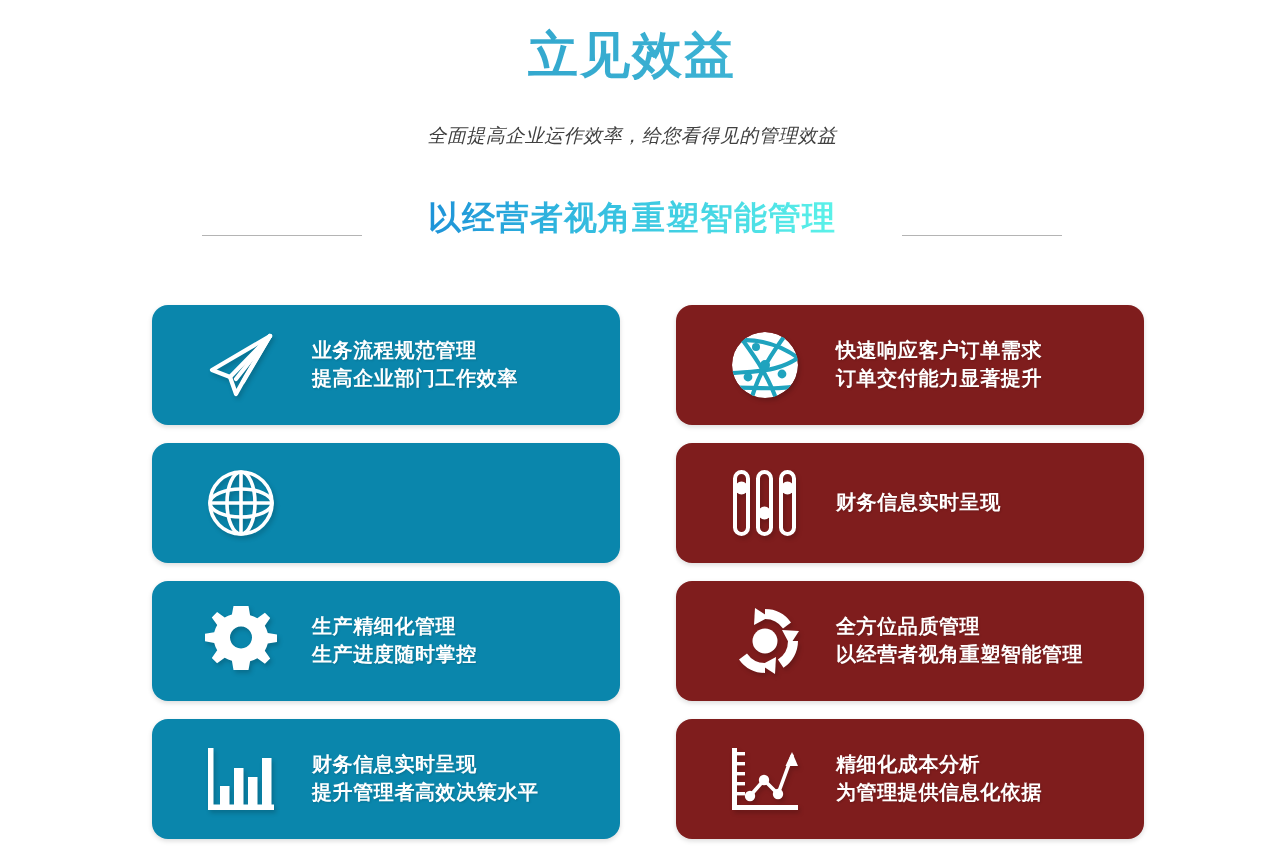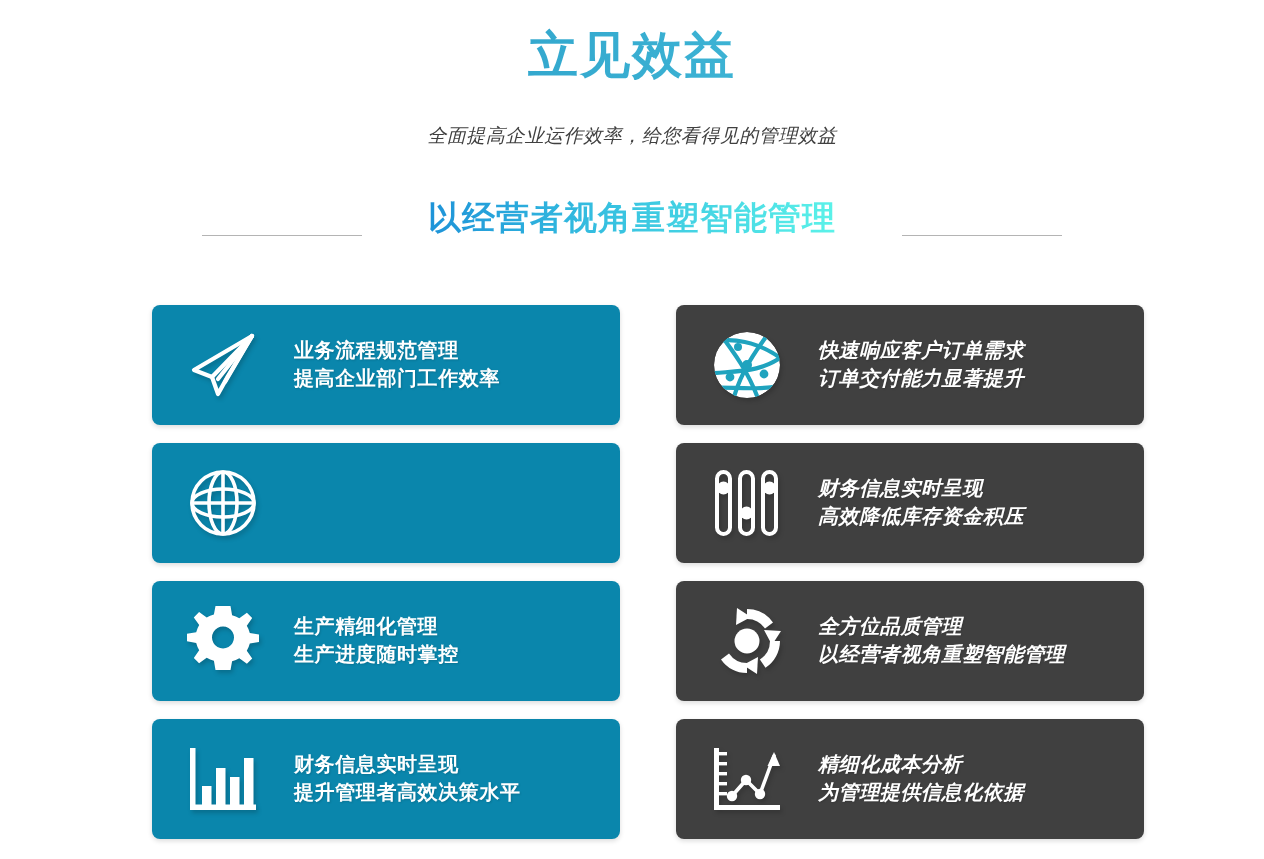--- a/index.html
+++ b/index.html
@@ -68,28 +68,28 @@
     left:152px;
     top:305px;
     width:992px;
     display:grid;
     grid-template-columns:468px 468px;
     column-gap:56px;
     row-gap:18px;
   }
   .card {
     height:120px;
-    border-radius:8px;
+    border-radius:16px;
     display:flex;
     align-items:center;
-    padding-left:32px;
+    padding-left:50px;
     box-shadow:0 2px 5px rgba(0,0,0,0.14);
   }
   .card.dark  { background:#0A86AC; }
-  .card.light { background:#404040;font-style:italic; }
+  .card.light { background:#7f1d1d; }
 
   .card-icon {
     width:78px;
     min-width:78px;
     height:70px;
     display:flex;
     align-items:center;
     justify-content:center;
     filter:drop-shadow(2px 3px 2px rgba(0,0,0,0.18));
   }
@@ -183,21 +183,21 @@
               <rect x="27" y="4" width="13" height="62" rx="6.5"></rect>
               <rect x="50" y="4" width="13" height="62" rx="6.5"></rect>
             </g>
             <g fill="#fff">
               <circle cx="10.5" cy="20" r="6.5"></circle>
               <circle cx="33.5" cy="45" r="6.5"></circle>
               <circle cx="56.5" cy="20" r="6.5"></circle>
             </g>
           </svg>
         </div>
-        <div class="card-text"><span class="l1">财务信息实时呈现</span><span class="l2">高效降低库存资金积压</span></div>
+        <div class="card-text"><span class="l1">财务信息实时呈现</span></div>
       </div>
       <div class="card dark">
         <div class="card-icon">
           <svg width="72" height="70" viewBox="0 0 72 70">
             <path fill="#fff" fill-rule="evenodd" d="M36 0 l7.5 0 1.6 9.2 a26.5 26.5 0 0 1 7.2 3 l7.6-5.4 5.3 5.3 -5.4 7.6 a26.5 26.5 0 0 1 3 7.2 l9.2 1.6 0 7.5 -9.2 1.6 a26.5 26.5 0 0 1 -3 7.2 l5.4 7.6 -5.3 5.3 -7.6-5.4 a26.5 26.5 0 0 1 -7.2 3 L43.5 64 l-7.5 0 -7.5 0 -1.6-9.2 a26.5 26.5 0 0 1 -7.2-3 l-7.6 5.4 -5.3-5.3 5.4-7.6 a26.5 26.5 0 0 1 -3-7.2 L0 35.3 l0-7.5 9.2-1.6 a26.5 26.5 0 0 1 3-7.2 L6.8 11.4 l5.3-5.3 7.6 5.4 a26.5 26.5 0 0 1 7.2-3 L28.5 0 Z M36 20.5 a11 11 0 1 0 0.01 0 Z"></path>
           </svg>
         </div>
         <div class="card-text"><span class="l1">生产精细化管理</span><span class="l2">生产进度随时掌控</span></div>
       </div>
       <div class="card light">

